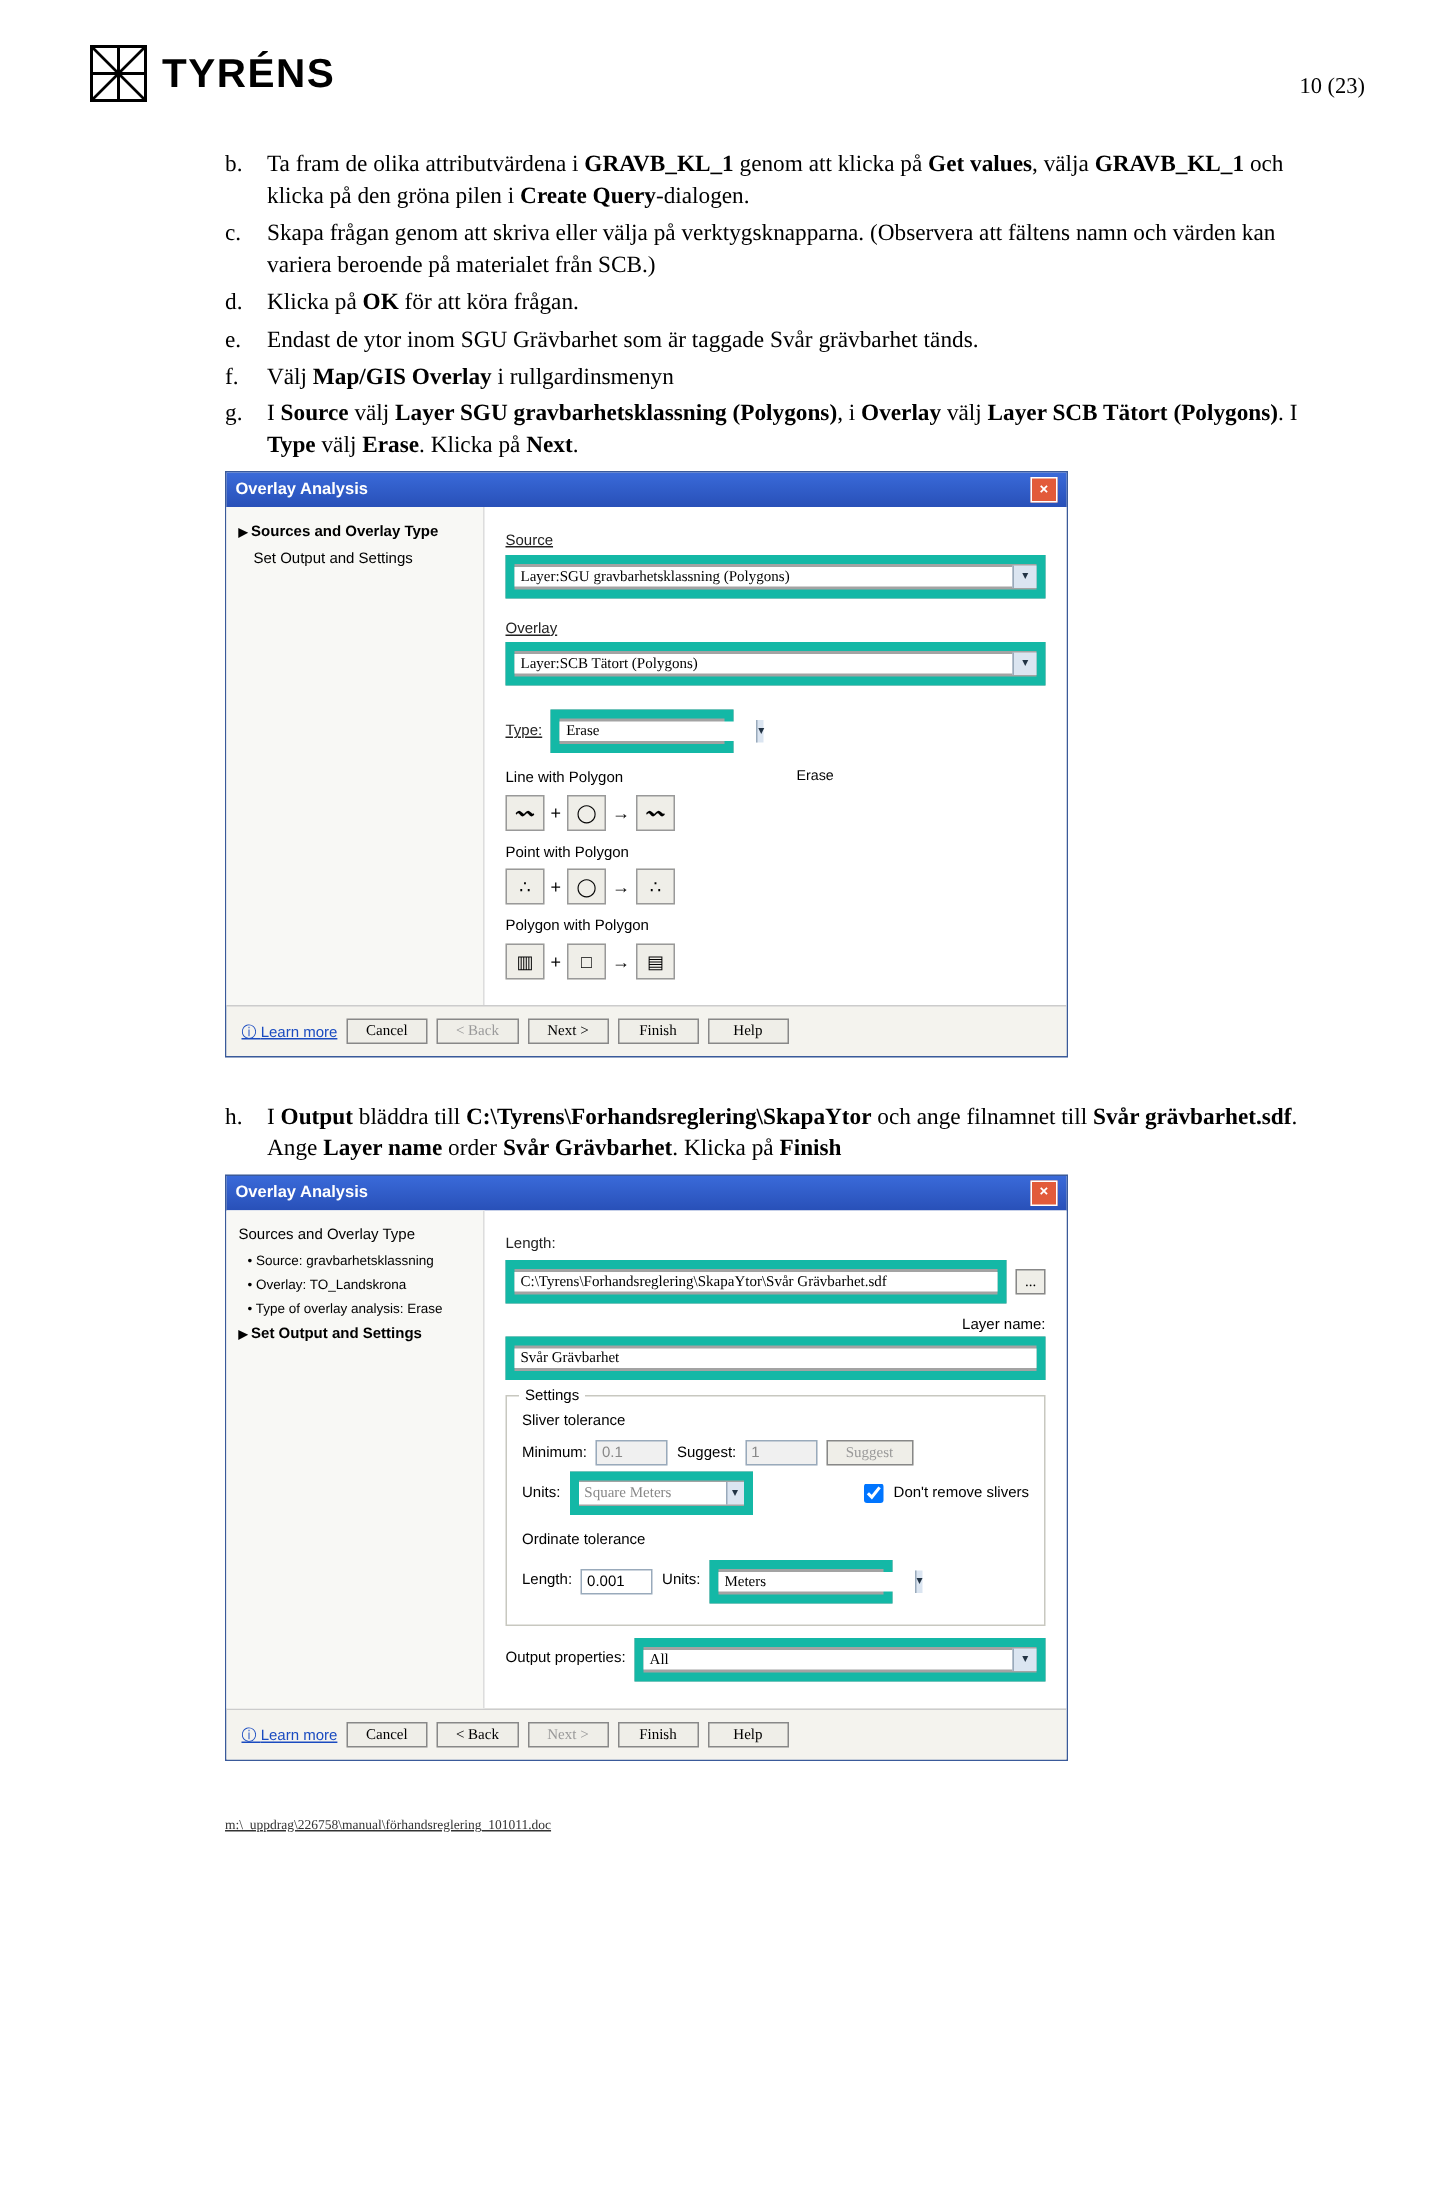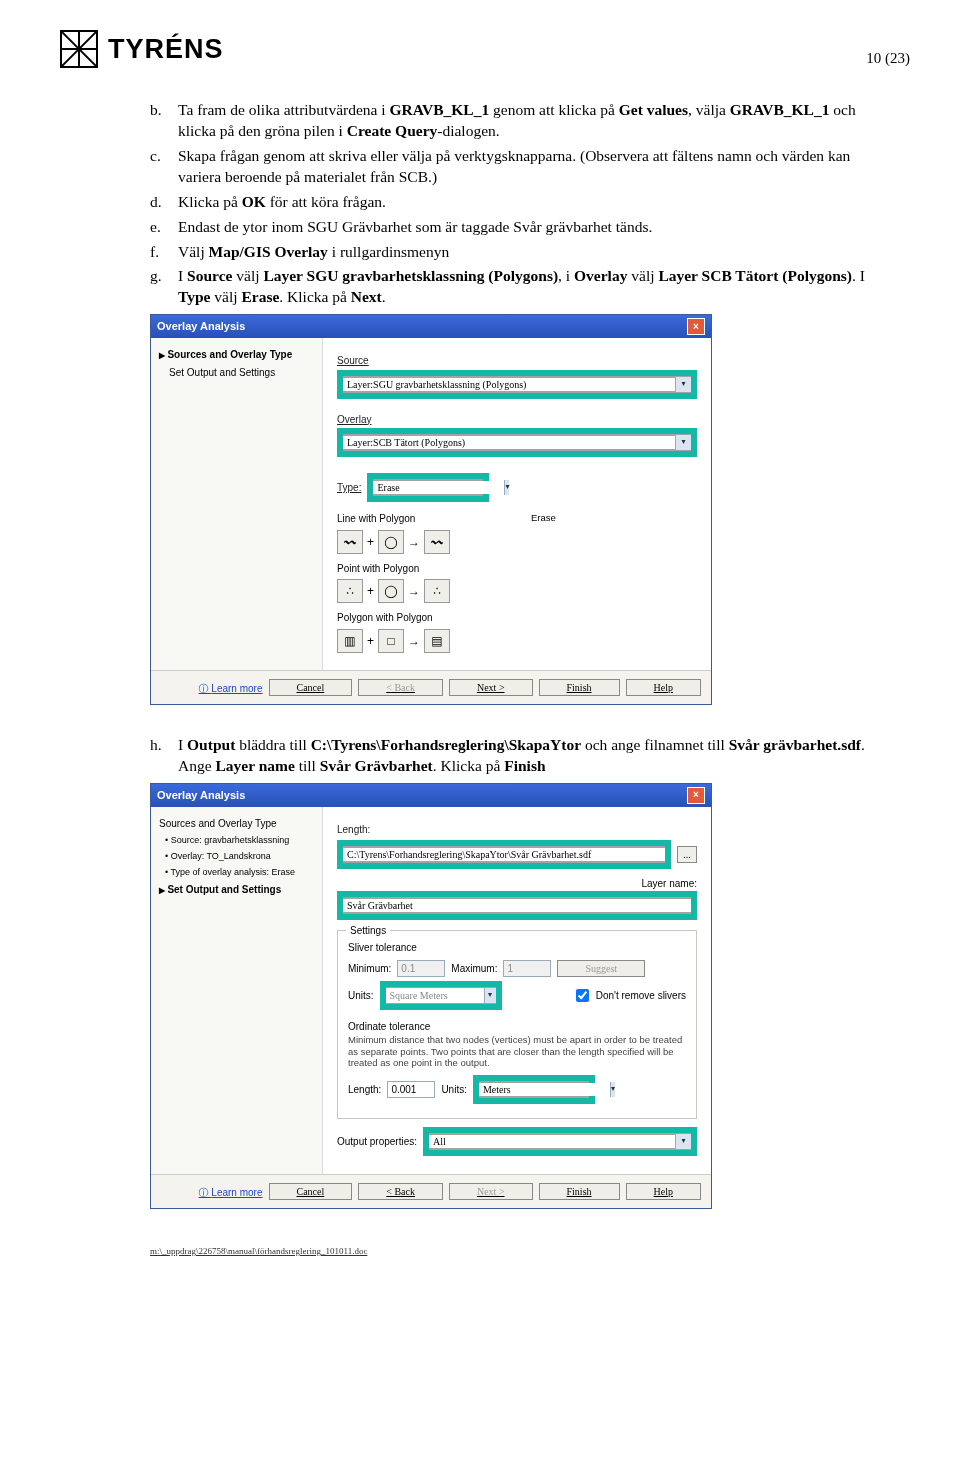--- a/index.html
+++ b/index.html
@@ -99,27 +99,27 @@
   }
   .groupbox .legend {
     position:absolute; top:-7px; left:8px; background:#fff; padding:0 4px; font-size:10px;
   }
   .row2 { display:flex; align-items:center; gap:6px; margin:4px 0; }
   .tiny-input {
     border:1px solid #9ab; background:#f0f0f0; color:#888; font-size:10px; padding:1px 3px; width:40px; height:13px;
   }
   .tiny-input.white{background:#fff;color:#000;}
   .btn {
-    background:#efeee8; border:1px solid #888; padding:2px 27px; font-size:10px;
+    background:#efeee8; border:1px solid #888; padding:2px 12px; font-size:10px;
     font-family:Tahoma; min-width:54px; text-align:center;
   }
   .btn.dis { color:#9a9a9a; }
   .btnrow {
-    display:flex; gap:6px; justify-content:flex-end; padding:8px 10px;
-    border-top:1px solid #ccc; background:#f4f3ee;text-decoration:underline;
+    display:flex; gap:6px; padding:8px 10px;
+    border-top:1px solid #ccc; background:#f4f3ee;
   }
   .learn { float:left; color:#1a4bc0; text-decoration:underline; font-size:10px; padding-top:3px; }
   .learn::before { content:"ⓘ "; text-decoration:none; }
   .type-row { display:flex; gap:28px; margin-top:10px; }
   .type-col { flex:1; }
   .type-label { margin-bottom:4px; }
   .iconbox { width:24px;height:22px;border:1px solid #999;background:#efeee8;display:inline-flex;align-items:center;justify-content:center; }
   .icrow { display:flex; align-items:center; gap:4px; margin:3px 0; font-size:12px; }
   .desc { font-size:9.5px; color:#444; line-height:1.25; }
   .desc .h { color:#000; margin-bottom:2px; }
@@ -258,21 +258,21 @@
           <button class="btn">Next &gt;</button>
           <button class="btn">Finish</button>
           <button class="btn">Help</button>
         </div>
       </div>
     </div>
 
     <div class="li-row">
       <div class="li-marker">h.</div>
       <div class="li-body">
-        <span>I </span><b>Output</b><span> bläddra till </span><b>C:\Tyrens\Forhandsreglering\SkapaYtor</b><span> och ange filnamnet till </span><b>Svår grävbarhet.sdf</b><span>. Ange </span><b>Layer name</b><span> till </span><b>Svår Grävbarhet</b><span>. Klicka på </span><b>Finish</b>
+        <span>I </span><b>Output</b><span> bläddra till </span><b>C:\Tyrens\Forhandsreglering\SkapaYtor</b><span> och ange filnamnet till </span><b>Svår grävbarhet.sdf</b><span>. Ange </span><b>Layer name</b><span> order </span><b>Svår Grävbarhet</b><span>. Klicka på </span><b>Finish</b>
       </div>
     </div>
 
     <div class="screenshot">
       <div class="win">
         <div class="titlebar">
           <span>Overlay Analysis</span>
           <span class="closebtn">×</span>
         </div>
         <div class="win-body">
@@ -295,38 +295,37 @@
             <div class="combo">
                 <input value="Svår Grävbarhet" style="">
               </div>
 
             <div class="groupbox">
               <div class="legend">Settings</div>
               <div style="margin:2px 0;">Sliver tolerance</div>
               <div class="row2" style="margin-top:6px;">
                 <span>Minimum:</span>
                 <input class="tiny-input" readonly="" value="0.1" style="">
-                <span>Maximum:</span>
+                <span>Suggest:</span>
                 <input class="tiny-input" readonly="" value="1" style="">
                 <button class="btn dis">Suggest</button>
               </div>
               <div class="row2">
                 <span>Units:</span>
                 <div class="combo" style="width:110px;">
                     <input class="tiny-input" style="border: 0px; width: 90px;" readonly="" value="Square Meters">
                     <span class="dd">▾</span>
                   </div>
                 <span style="flex:1;"></span>
                 <div class="checkbox-row">
                   <input type="checkbox" checked="" style="">
                   <span>Don't remove slivers</span>
                 </div>
               </div>
               <div style="margin-top:10px;">Ordinate tolerance</div>
-              <div class="desc">Minimum distance that two nodes (vertices) must be apart in order to be treated as separate points. Two points that are closer than the length specified will be treated as one point in the output.</div>
               <div class="row2" style="margin-top:6px;">
                 <span>Length:</span>
                 <input class="tiny-input white" value="0.001" style="">
                 <span>Units:</span>
                 <div class="combo" style="width:110px;">
                     <input style="border: 0px;" readonly="" value="Meters">
                     <span class="dd">▾</span>
                   </div>
               </div>
             </div>

